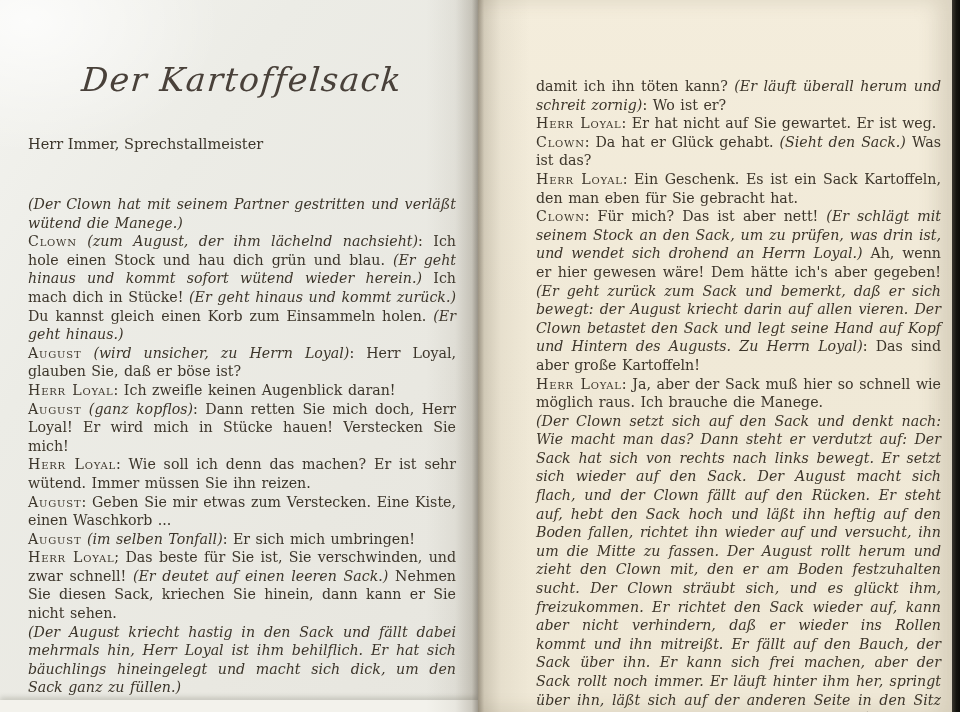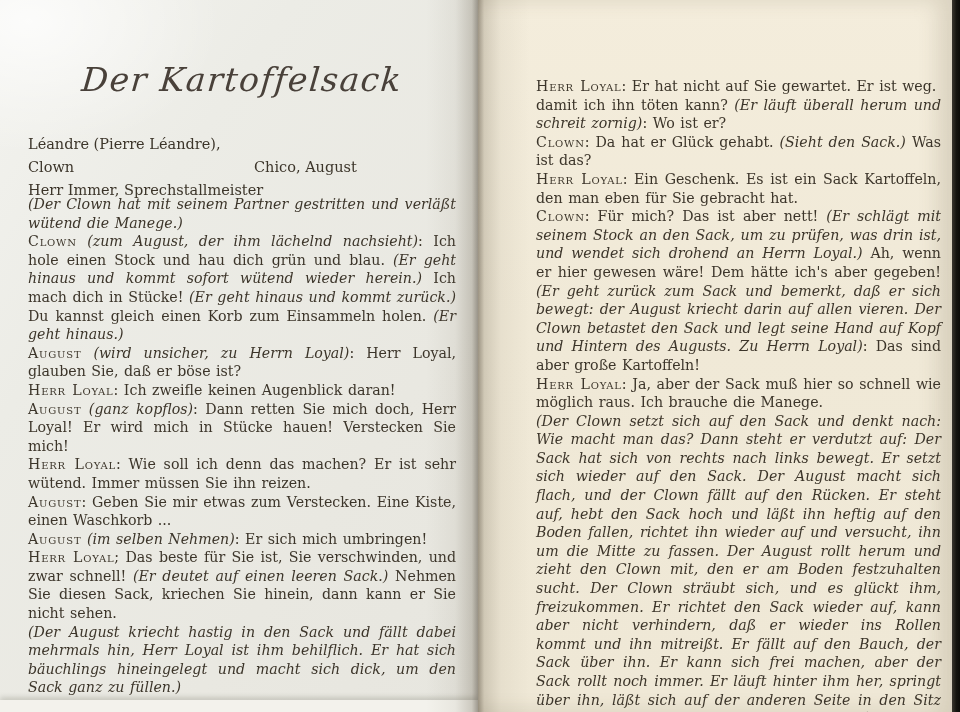--- a/index.html
+++ b/index.html
@@ -63,44 +63,41 @@
 </style>
 </head>
 <body>
 
 <div class="scan">
 
   <div class="page page-left">
     <div class="title">Der Kartoffelsack</div>
     <div class="cast">
       <div class="cast-line">
-        <span class="cast-c1">Léandre (Pierre Léandre), Clown</span><span class="cast-c2">Chico, August</span>
-      </div>
-      <div class="cast-line">
         <span>Herr Immer, Sprechstallmeister</span>
       </div>
     </div>
     <div class="body body-left">
         <p class="para"><span class="it">(Der Clown hat mit seinem Partner gestritten und verläßt wütend die Manege.)</span></p>
         <p class="para"><span class="sc">Clown</span><span class="it"> (zum August, der ihm lächelnd nachsieht)</span><span class="nm">: Ich hole einen Stock und hau dich grün und blau. </span><span class="it">(Er geht hinaus und kommt sofort wütend wieder herein.)</span><span class="nm"> Ich mach dich in Stücke! </span><span class="it">(Er geht hinaus und kommt zurück.)</span><span class="nm"> Du kannst gleich einen Korb zum Einsammeln holen. </span><span class="it">(Er geht hinaus.)</span></p>
         <p class="para"><span class="sc">August</span><span class="it"> (wird unsicher, zu Herrn Loyal)</span><span class="nm">: Herr Loyal, glauben Sie, daß er böse ist?</span></p>
         <p class="para"><span class="sc">Herr Loyal</span><span class="nm">: Ich zweifle keinen Augenblick daran!</span></p>
         <p class="para"><span class="sc">August</span><span class="it"> (ganz kopflos)</span><span class="nm">: Dann retten Sie mich doch, Herr Loyal! Er wird mich in Stücke hauen! Verstecken Sie mich!</span></p>
         <p class="para"><span class="sc">Herr Loyal</span><span class="nm">: Wie soll ich denn das machen? Er ist sehr wütend. Immer müssen Sie ihn reizen.</span></p>
         <p class="para"><span class="sc">August</span><span class="nm">: Geben Sie mir etwas zum Verstecken. Eine Kiste, einen Waschkorb ...</span></p>
-        <p class="para"><span class="sc">August</span><span class="it"> (im selben Nehmen)</span><span class="nm">: Er sich mich umbringen!</span></p>
+        <p class="para"><span class="sc">August</span><span class="it"> (im selben Tonfall)</span><span class="nm">: Er sich mich umbringen!</span></p>
         <p class="para"><span class="sc">Herr Loyal</span><span class="nm">; Das beste für Sie ist, Sie verschwinden, und zwar schnell! </span><span class="it">(Er deutet auf einen leeren Sack.)</span><span class="nm"> Nehmen Sie diesen Sack, kriechen Sie hinein, dann kann er Sie nicht sehen.</span></p>
         <p class="para"><span class="it">(Der August kriecht hastig in den Sack und fällt dabei mehrmals hin, Herr Loyal ist ihm behilflich. Er hat sich bäuchlings hineingelegt und macht sich dick, um den Sack ganz zu füllen.)</span></p>
       </div>
   </div>
 
   <div class="page page-right">
     <div class="body body-right">
+        <p class="para"><span class="nm">damit ich ihn töten kann? </span><span class="it">(Er läuft überall herum und schreit zornig)</span><span class="nm">: Wo ist er?</span></p>
         <p class="para"><span class="sc">Herr Loyal</span><span class="nm">: Er hat nicht auf Sie gewartet. Er ist weg.</span></p>
-        <p class="para"><span class="nm">damit ich ihn töten kann? </span><span class="it">(Er läuft überall herum und schreit zornig)</span><span class="nm">: Wo ist er?</span></p>
         <p class="para"><span class="sc">Clown</span><span class="nm">: Da hat er Glück gehabt. </span><span class="it">(Sieht den Sack.)</span><span class="nm"> Was ist das?</span></p>
         <p class="para"><span class="sc">Herr Loyal</span><span class="nm">: Ein Geschenk. Es ist ein Sack Kartoffeln, den man eben für Sie gebracht hat.</span></p>
         <p class="para"><span class="sc">Clown</span><span class="nm">: Für mich? Das ist aber nett! </span><span class="it">(Er schlägt mit seinem Stock an den Sack, um zu prüfen, was drin ist, und wendet sich drohend an Herrn Loyal.)</span><span class="nm"> Ah, wenn er hier gewesen wäre! Dem hätte ich's aber gegeben! </span><span class="it">(Er geht zurück zum Sack und bemerkt, daß er sich bewegt: der August kriecht darin auf allen vieren. Der Clown betastet den Sack und legt seine Hand auf Kopf und Hintern des Augusts. Zu Herrn Loyal)</span><span class="nm">: Das sind aber große Kartoffeln!</span></p>
         <p class="para"><span class="sc">Herr Loyal</span><span class="nm">: Ja, aber der Sack muß hier so schnell wie möglich raus. Ich brauche die Manege.</span></p>
         <p class="para"><span class="it">(Der Clown setzt sich auf den Sack und denkt nach: Wie macht man das? Dann steht er verdutzt auf: Der Sack hat sich von rechts nach links bewegt. Er setzt sich wieder auf den Sack. Der August macht sich flach, und der Clown fällt auf den Rücken. Er steht auf, hebt den Sack hoch und läßt ihn heftig auf den Boden fallen, richtet ihn wieder auf und versucht, ihn um die Mitte zu fassen. Der August rollt herum und zieht den Clown mit, den er am Boden festzuhalten sucht. Der Clown sträubt sich, und es glückt ihm, freizukommen. Er richtet den Sack wieder auf, kann aber nicht verhindern, daß er wieder ins Rollen kommt und ihn mitreißt. Er fällt auf den Bauch, der Sack über ihn. Er kann sich frei machen, aber der Sack rollt noch immer. Er läuft hinter ihm her, springt über ihn, läßt sich auf der anderen Seite in den Sitz fallen und bremst ihn so mit seinem Rücken.)</span></p>
       </div>
   </div>
 
   <div class="gutter"></div>
   <div class="edge-right"></div>

